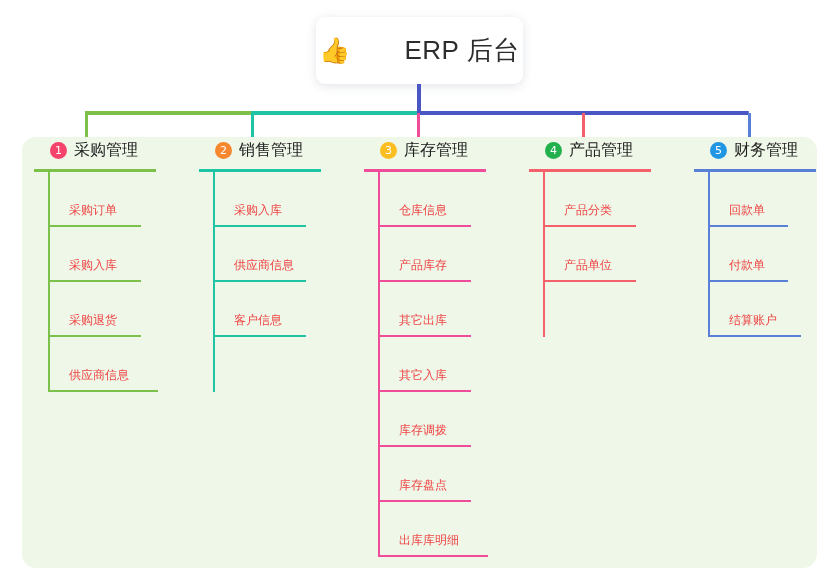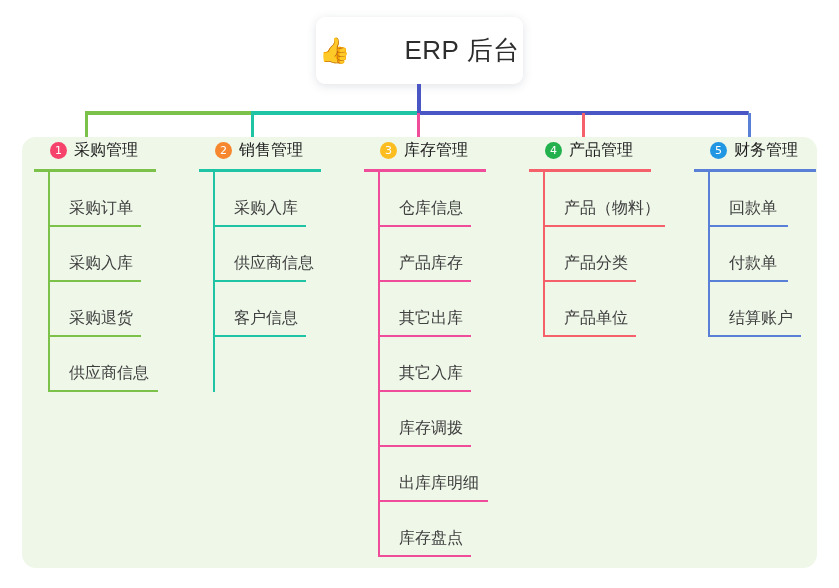--- a/index.html
+++ b/index.html
@@ -125,22 +125,22 @@
   }
   .leaf {
     position: relative;
     height: 55px;
     box-sizing: border-box;
   }
   .leaf-label {
     position: absolute;
     left: 35px;
     bottom: 8px;
-    font-size: 16px;
-    color: #404040;
+    font-size: 12px;
+    color: #ef4444;
     white-space: nowrap;
   }
   .leaf-rule {
     position: absolute;
     left: 14px;
     bottom: 0;
     height: 2px;
   }
 </style>
 </head>
@@ -239,42 +239,38 @@
         </div>
         <div class="leaf">
           <div class="leaf-label">其它入库</div>
           <div class="leaf-rule" style="width: 93px; background: rgb(239, 76, 154);"></div>
         </div>
         <div class="leaf">
           <div class="leaf-label">库存调拨</div>
           <div class="leaf-rule" style="width: 93px; background: rgb(239, 76, 154);"></div>
         </div>
         <div class="leaf">
+          <div class="leaf-label">库存盘点</div>
+          <div class="leaf-rule" style="width: 93px; background: rgb(239, 76, 154);"></div>
+        </div>
+        <div class="leaf">
           <div class="leaf-label">出库库明细</div>
           <div class="leaf-rule" style="width: 110px; background: rgb(239, 76, 154);"></div>
         </div>
-        <div class="leaf">
-          <div class="leaf-label">库存盘点</div>
-          <div class="leaf-rule" style="width: 93px; background: rgb(239, 76, 154);"></div>
-        </div>
       </div>
     </div>
     <div class="column" style="left: 529px;">
       <div class="col-head">
         <span class="badge" style="background: rgb(34, 177, 76);">4</span>
         <span class="col-title">产品管理</span>
       </div>
       <div class="col-rule" style="width: 122px; background: rgb(244, 97, 107);"></div>
       <div class="col-body">
         <div class="spine" style="background: rgb(244, 97, 107); height: 165px;"></div>
         <div class="leaf">
-          <div class="leaf-label">产品（物料）</div>
-          <div class="leaf-rule" style="width: 122px; background: rgb(244, 97, 107);"></div>
-        </div>
-        <div class="leaf">
           <div class="leaf-label">产品分类</div>
           <div class="leaf-rule" style="width: 93px; background: rgb(244, 97, 107);"></div>
         </div>
         <div class="leaf">
           <div class="leaf-label">产品单位</div>
           <div class="leaf-rule" style="width: 93px; background: rgb(244, 97, 107);"></div>
         </div>
       </div>
     </div>
     <div class="column" style="left: 694px;">

